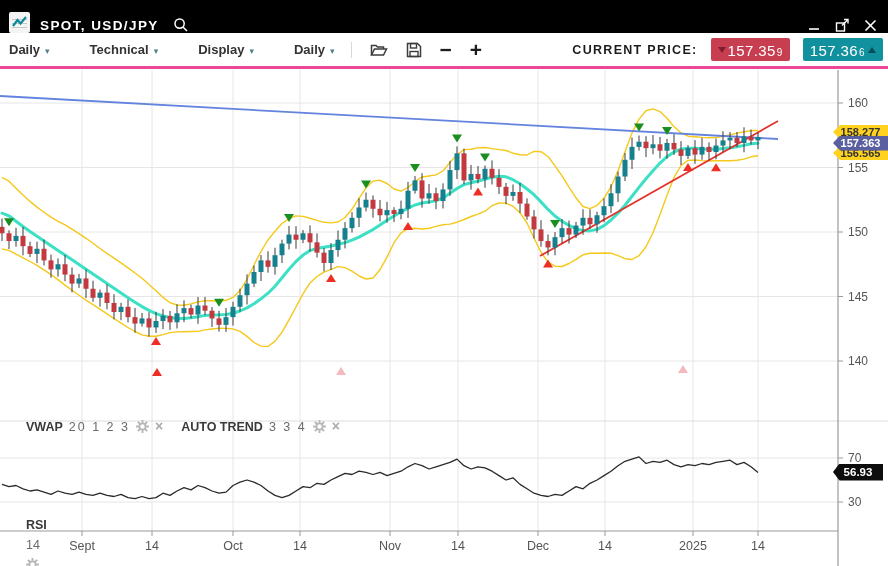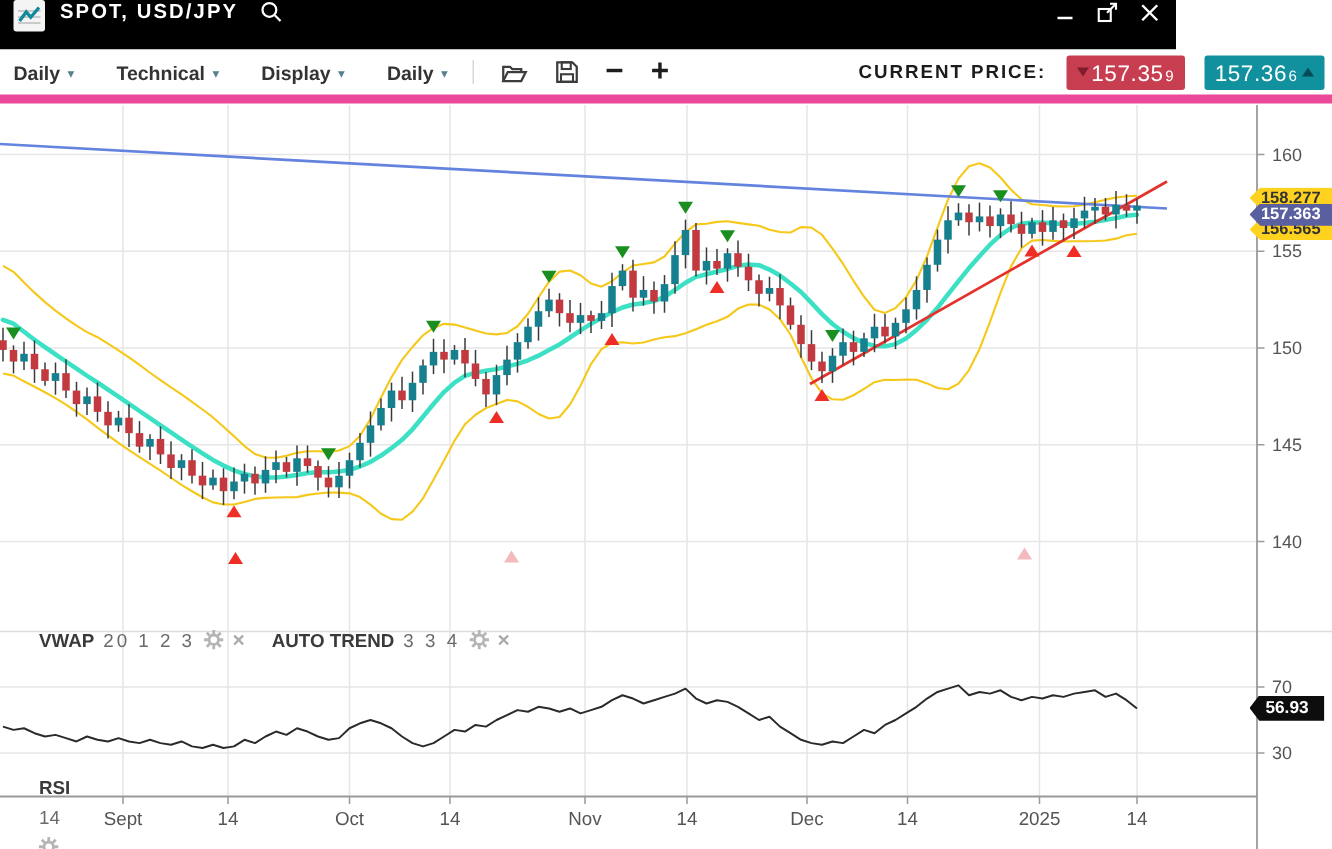--- a/index.html
+++ b/index.html
@@ -1,36 +1,36 @@
 <!DOCTYPE html>
 <html><head>
 <meta charset="utf-8">
 <style>
   html,body{margin:0;padding:0;}
   .app{position:relative;width:888px;height:566px;background:#fff;overflow:hidden;
        font-family:"Liberation Sans",sans-serif;-webkit-font-smoothing:antialiased;}
   
-  .titlebar{position:absolute;left:0;top:0;width:784px;height:33px;background:#000;
-            display:flex;align-items:flex-start;}
+  .titlebar{position:absolute;left:0;top:0;width:888px;height:33px;background:#000;
+            display:flex;align-items:flex-end;}
   .logo{width:21px;height:21px;background:#f4f4f4;border-radius:2px;margin-left:9px;
         display:flex;align-items:center;justify-content:center;position:relative;}
   .logo .lines{position:absolute;left:3px;right:3px;top:4px;height:13px;
         background:repeating-linear-gradient(#0000 0 3px,#c9c9c9 3px 4px);}
   .title{color:#fff;font-size:13.5px;letter-spacing:1.4px;font-weight:600;margin-left:10px;}
   .searchbtn{margin-left:14px;display:flex;align-items:center;cursor:pointer;}
   .winbtns{margin-left:auto;display:flex;align-items:center;gap:12px;margin-right:10px;}
   .winbtn{width:16px;height:16px;display:flex;align-items:center;justify-content:center;cursor:pointer;}
   
   .toolbar{position:absolute;left:0;top:33px;width:888px;height:36px;background:#fff;
-           border-bottom:6px solid #ec4899;display:flex;align-items:center;box-sizing:border-box;}
+           border-bottom:3px solid #ec4899;display:flex;align-items:center;box-sizing:border-box;}
   .menu{display:flex;align-items:center;gap:5px;margin-left:10px;cursor:pointer;}
   .menu:first-child{margin-left:9px;}
   .menu .lbl{font-size:13px;font-weight:700;color:#333;}
   .menu .caret{font-size:9px;color:#57808f;transform:translateY(1px);}
-  .mgap{margin-left:28px;}
+  .mgap{margin-left:40px;}
   .sep{width:1px;height:16px;background:#d8d8d8;margin-left:16px;}
   .iconbtn{margin-left:18px;cursor:pointer;display:flex;align-items:center;color:#3c3c3c;}
   .zoombtn{font-size:21px;font-weight:700;color:#1d1d1d;line-height:20px;}
   .cpgroup{margin-left:auto;display:flex;align-items:center;margin-right:5px;}
   .cplabel{font-size:12.5px;font-weight:600;letter-spacing:1.3px;color:#1c1c1c;margin-right:13px;}
   .badge{height:23px;display:flex;align-items:flex-end;padding:0 7px;border-radius:2px;
          color:#fff;font-size:15px;letter-spacing:.4px;line-height:21px;}
   .badge .big{font-size:15px;}
   .badge .small{font-size:10px;line-height:17px;margin-left:1px;}
   .arrow-down{width:0;height:0;border-left:4px solid transparent;border-right:4px solid transparent;

